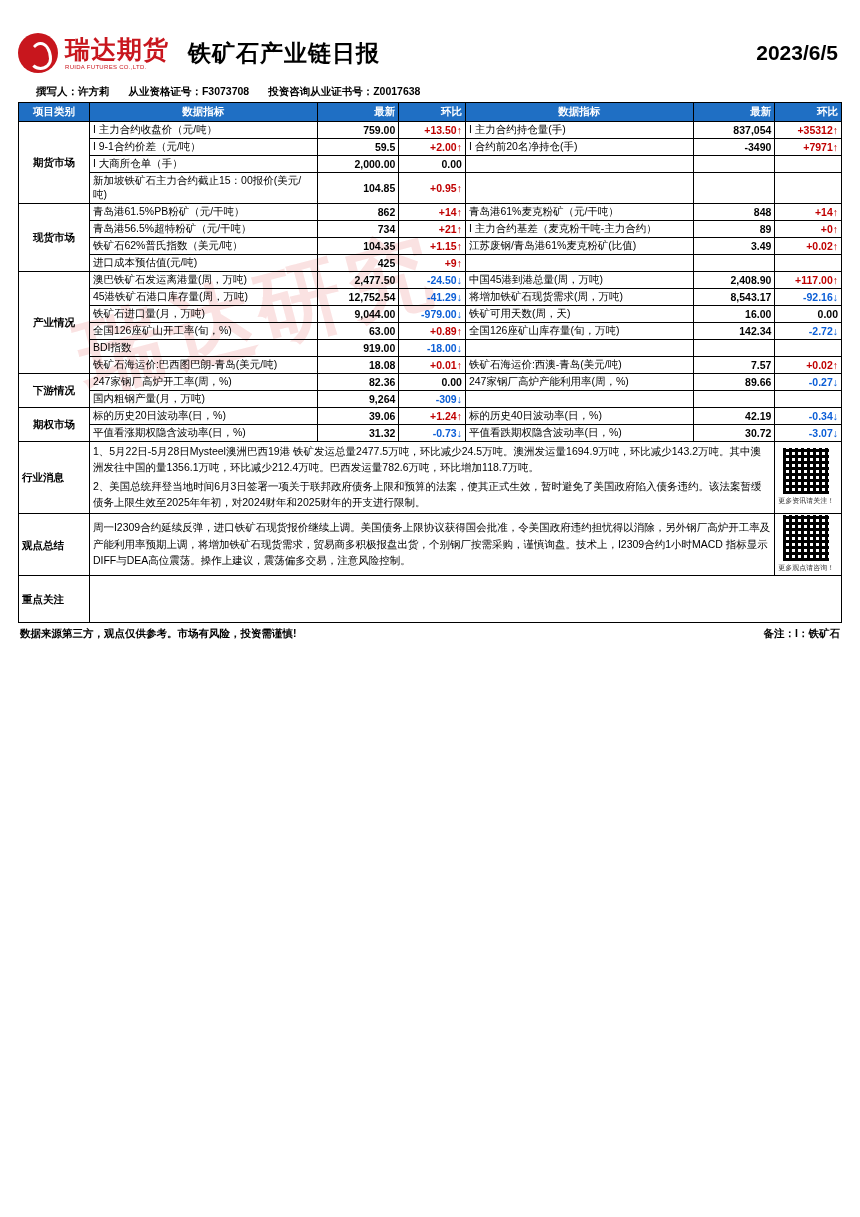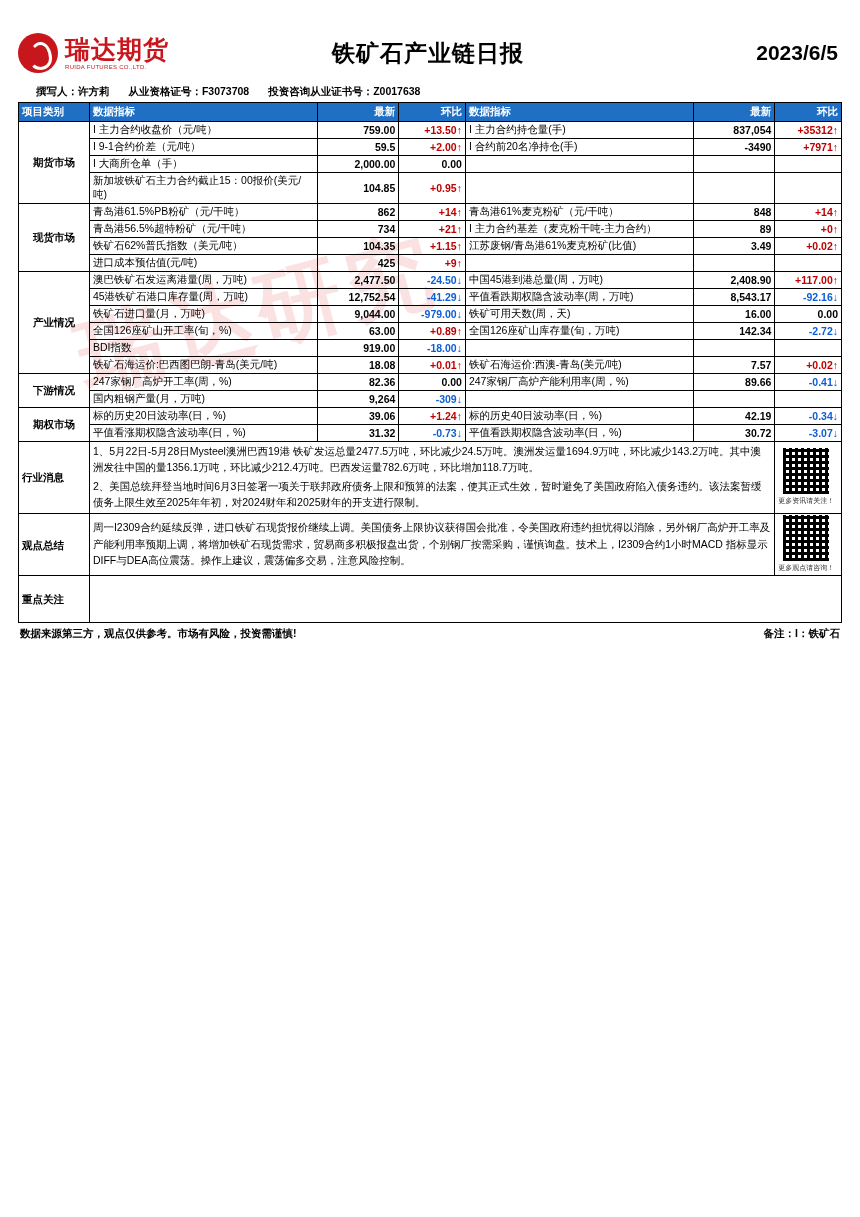--- a/index.html
+++ b/index.html
@@ -8,30 +8,30 @@
   .sheet{position:absolute;left:18px;top:22px;width:824px;}
 
   
   .hdr{display:flex;align-items:center;height:62px;}
   .logo{width:170px;display:flex;align-items:center;}
   .logo-mark{width:40px;height:40px;border-radius:50%;background:#c8161d;position:relative;flex:0 0 auto;}
   .logo-mark:after{content:"";position:absolute;left:11px;top:9px;width:17px;height:22px;border:3px solid #fff;border-radius:50% 50% 50% 50%/60% 60% 40% 40%;border-left-color:transparent;}
   .logo-text{margin-left:7px;}
   .logo-cn{font-size:25px;font-weight:bold;color:#c8161d;letter-spacing:1px;line-height:1.05;}
   .logo-en{font-size:6px;color:#c8161d;letter-spacing:.3px;margin-top:2px;}
-  .doc-title{flex:1;text-align:center;font-size:23px;font-weight:bold;letter-spacing:1px;}
+  .doc-title{flex:1;text-align:left;font-size:23px;font-weight:bold;letter-spacing:1px;}
   .doc-date{width:170px;text-align:right;font-size:21px;font-weight:bold;padding-right:4px;}
 
   .byline{font-size:10.5px;font-weight:bold;padding:1px 0 3px 18px;}
   .byline span{margin-right:16px;}
 
   
   table.main{border-collapse:collapse;width:100%;table-layout:fixed;}
   table.main td,table.main th{border:1px solid #000;font-size:10.5px;padding:1px 3px;vertical-align:middle;}
-  .thead td{background:#1f6fc4;color:#fff;font-weight:bold;text-align:left;height:16px;}
+  .thead td{background:#1f6fc4;color:#fff;font-weight:bold;text-align:center;height:16px;}
   .thead td.num{text-align:right;}
   .cat{width:66px;text-align:center;font-weight:bold;font-size:11px;}
   .ind{}
   .num{text-align:right;font-weight:bold;}
   .chg{text-align:right;font-weight:bold;}
   .up{color:#c00000;}
   .down{color:#0b5ed7;}
   .flat{color:#000;}
   .dashed-b{border-bottom:1px dashed #555 !important;}
 
@@ -177,21 +177,21 @@
             <td class="num dashed-b">2,477.50</td>
             <td class="chg down dashed-b" style="border-right: 1px dashed rgb(85, 85, 85);">-24.50↓</td>
             <td class="ind dashed-b">中国45港到港总量(周，万吨)</td>
             <td class="num dashed-b">2,408.90</td>
             <td class="chg up dashed-b">+117.00↑</td>
           </tr>
           <tr>
             <td class="ind dashed-b">45港铁矿石港口库存量(周，万吨)</td>
             <td class="num dashed-b">12,752.54</td>
             <td class="chg down dashed-b" style="border-right: 1px dashed rgb(85, 85, 85);">-41.29↓</td>
-            <td class="ind dashed-b">平值看跌期权隐含波动率(周，万吨)</td>
+            <td class="ind dashed-b">将增加铁矿石现货需求(周，万吨)</td>
             <td class="num dashed-b">8,543.17</td>
             <td class="chg down dashed-b">-92.16↓</td>
           </tr>
           <tr>
             <td class="ind dashed-b">铁矿石进口量(月，万吨)</td>
             <td class="num dashed-b">9,044.00</td>
             <td class="chg down dashed-b" style="border-right: 1px dashed rgb(85, 85, 85);">-979.00↓</td>
             <td class="ind dashed-b">铁矿可用天数(周，天)</td>
             <td class="num dashed-b">16.00</td>
             <td class="chg flat dashed-b">0.00</td>
@@ -220,21 +220,21 @@
             <td class="num">7.57</td>
             <td class="chg up">+0.02↑</td>
           </tr>
           <tr>
             <td class="cat" rowspan="2">下游情况</td>
             <td class="ind dashed-b">247家钢厂高炉开工率(周，%)</td>
             <td class="num dashed-b">82.36</td>
             <td class="chg flat dashed-b" style="border-right: 1px dashed rgb(85, 85, 85);">0.00</td>
             <td class="ind dashed-b">247家钢厂高炉产能利用率(周，%)</td>
             <td class="num dashed-b">89.66</td>
-            <td class="chg down dashed-b">-0.41↓</td>
+            <td class="chg down dashed-b">-0.27↓</td>
           </tr>
           <tr>
             <td class="ind">国内粗钢产量(月，万吨)</td>
             <td class="num">9,264</td>
             <td class="chg down" style="border-right: 1px dashed rgb(85, 85, 85);">-309↓</td>
             <td class="ind"></td>
             <td class="num"></td>
             <td class="chg flat"></td>
           </tr>
           <tr>

